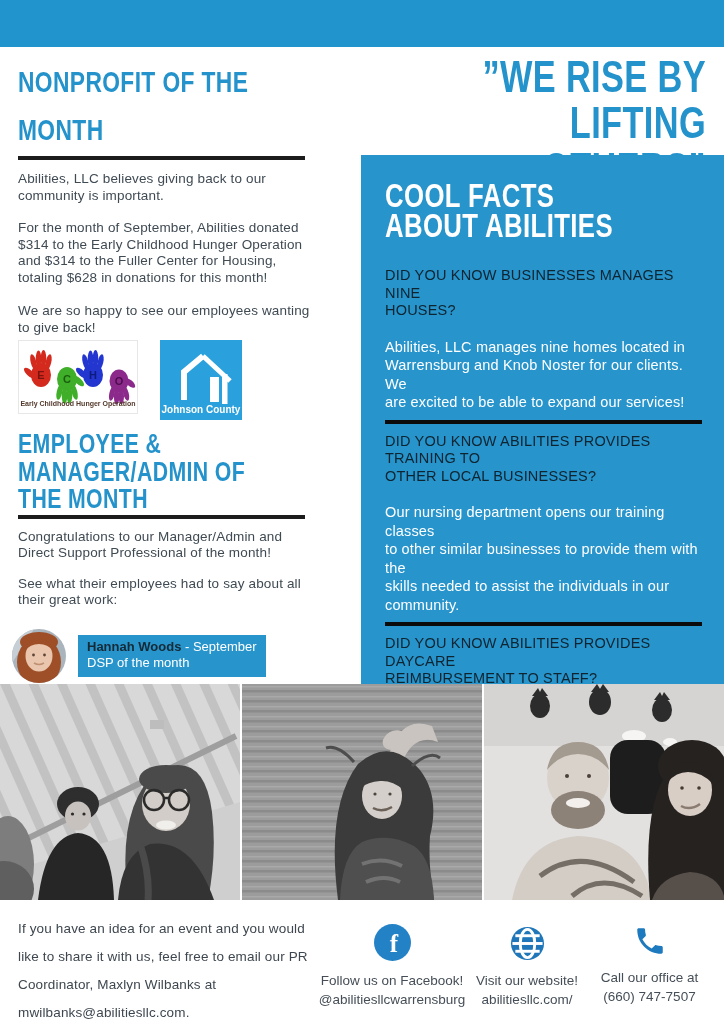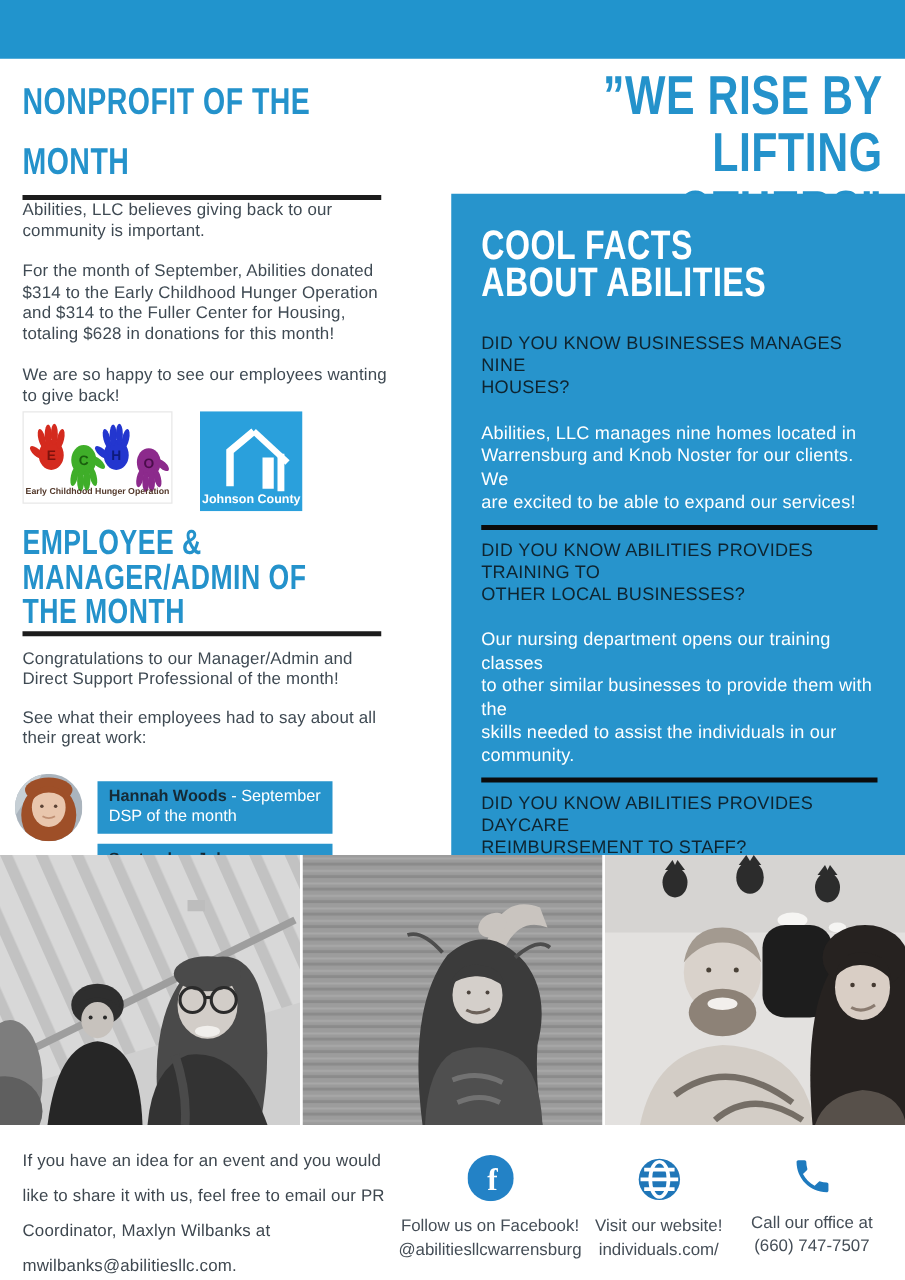--- a/index.html
+++ b/index.html
@@ -15,21 +15,21 @@
   .quote{position:absolute;right:18px;top:54px;width:340px;text-align:right;
          color:#2492CB;font-size:44px;line-height:46px;}
   .quote .cond{transform:scaleX(.78);transform-origin:right top;}
 
   
   .leftcol{position:absolute;left:18px;top:58px;width:332px;}
   .h-blue{margin:0;color:#2492CB;font-size:30px;line-height:48px;}
   .h-blue2{margin:6px 0 0 0;color:#2492CB;font-size:28px;line-height:27.5px;}
   .rule{width:287px;height:4px;background:#1c1c1c;margin-top:2px;}
   .body{margin:0;white-space:pre-line;color:#3f4a53;font-size:13.5px;line-height:16.5px;letter-spacing:.15px;}
-  .mt11{} .mt16{margin-top:16px;} .mt17{margin-top:17px;}
+  .mt11{margin-top:11px;} .mt16{margin-top:16px;} .mt17{margin-top:17px;}
   .mt10{margin-top:10px;} .mt14{margin-top:14px;}
 
   .logos{margin-top:4px;display:flex;align-items:flex-start;}
   .echo-box{width:118px;height:72px;background:#fff;border:1px solid #e7e7e7;}
   .johnson-box{margin-left:22px;}
 
   .winner{display:flex;align-items:center;margin-top:20px;}
   .winner+.winner{margin-top:2px;}
   .avatar{flex:0 0 auto;margin-left:-6px;border-radius:50%;overflow:hidden;width:54px;height:54px;}
   .winner-box{margin-left:12px;width:170px;background:#2794CC;padding:4px 9px 5px 9px;
@@ -347,21 +347,21 @@
       <span class="cicon">
         <svg width="35" height="35" viewBox="0 0 36 36">
           <circle cx="18" cy="18" r="17" fill="#1F76B8"></circle>
           <ellipse cx="18" cy="18" rx="7.5" ry="14.5" fill="none" stroke="#ffffff" stroke-width="3"></ellipse>
           <line x1="2.5" y1="18" x2="33.5" y2="18" stroke="#ffffff" stroke-width="3"></line>
           <line x1="5.5" y1="10" x2="30.5" y2="10" stroke="#ffffff" stroke-width="3"></line>
           <line x1="5.5" y1="26" x2="30.5" y2="26" stroke="#ffffff" stroke-width="3"></line>
         </svg>
       </span>
       <div>Visit our website!</div>
-      <div>individuals.com/</div>
+      <div>abilitiesllc.com/</div>
     </div>
 
     <div class="contact c-ph">
       <span class="cicon">
         <svg width="34" height="34" viewBox="0 0 24 24">
           <path fill="#1E7ABE" d="M6.62 10.79c1.44 2.83 3.76 5.14 6.59 6.59l2.2-2.2c.27-.27.67-.36 1.02-.24 1.12.37 2.33.57 3.57.57.55 0 1 .45 1 1V20c0 .55-.45 1-1 1-9.39 0-17-7.61-17-17 0-.55.45-1 1-1h3.5c.55 0 1 .45 1 1 0 1.25.2 2.45.57 3.57.11.35.03.74-.25 1.02l-2.2 2.2z"></path>
         </svg>
       </span>
       <div>Call our office at</div>
       <div>(660) 747-7507</div>

